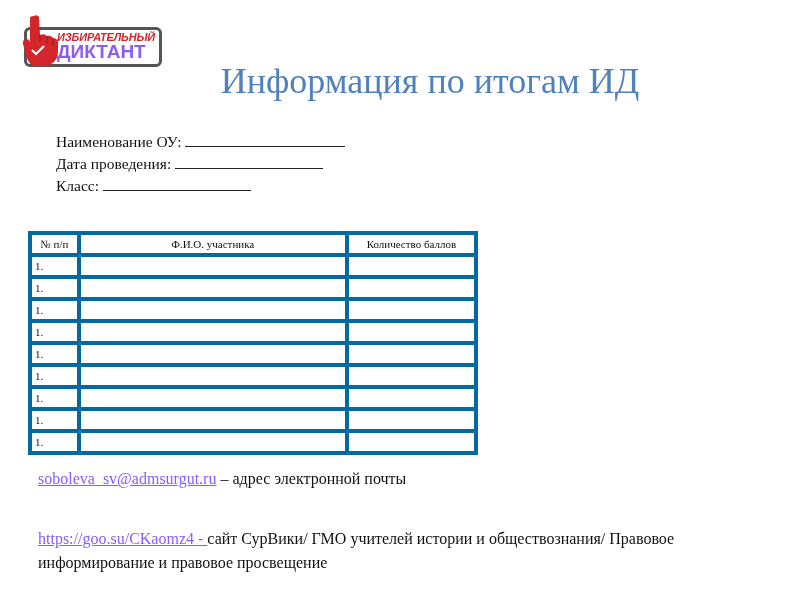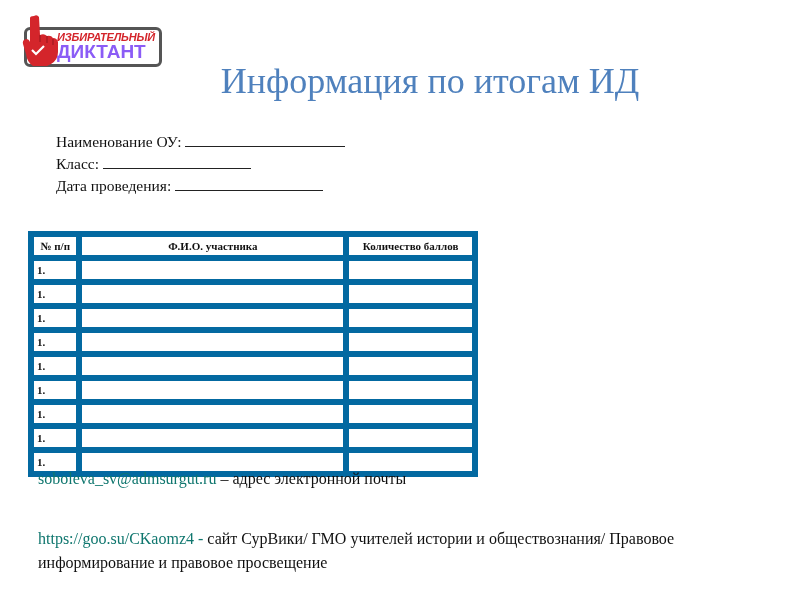--- a/index.html
+++ b/index.html
@@ -7,25 +7,25 @@
   .logo { position:absolute; left:20px; top:14px; width:146px; height:54px; }
   .logo-frame { position:absolute; left:4px; top:13px; width:138px; height:40px; border:3px solid #555; border-radius:6px; box-sizing:border-box; background:#fff; }
   .logo-hand { position:absolute; left:0px; top:0px; width:40px; height:52px; }
   .logo-t1 { position:absolute; left:37px; top:17px; font-family:"Liberation Sans", sans-serif; font-weight:bold; font-size:11px; color:#d4252b; letter-spacing:-0.2px;font-style:italic; }
   .logo-t2 { position:absolute; left:37px; top:28px; font-family:"Liberation Sans", sans-serif; font-weight:bold; font-size:19px; color:#8b5cf6; letter-spacing:0px; line-height:20px; }
   .title { position:absolute; left:0; top:60px; width:860px; text-align:center; font-size:36px; color:#4f81bd; }
   .fields { position:absolute; left:56px; top:131px; font-size:15.5px; line-height:22px; }
   .fields .row { white-space:nowrap; }
   .fields .line { display:inline-block; border-bottom:1px solid #222; vertical-align:baseline; height:14px; margin-left:4px; }
   table.sheet { position:absolute; left:28px; top:231px; width:450px; border-collapse:collapse; border:3px solid #222; font-size:11px; }
-  table.sheet th, table.sheet td { border:6px solid #0369a1; height:18px; padding:0 3px; font-weight:bold; }
+  table.sheet th, table.sheet td { border:4px solid #0369a1; height:18px; padding:0 3px; font-weight:normal; }
   table.sheet th { text-align:center; }
   table.sheet td.num { text-align:left; }
   .email { position:absolute; left:38px; top:470px; font-size:16px; white-space:nowrap; }
-  .link { color:#0f766e; }
+  .link { color:#8b5cf6; text-decoration:underline; }
   .goo { position:absolute; left:38px; top:527px; font-size:16px; line-height:24px; width:740px; }
 </style>
 </head>
 <body>
 
 <div class="logo">
   <div class="logo-frame"></div>
   <svg class="logo-hand" viewBox="0 0 40 52">
     <path d="M14 2 q3 -2 5 1 l1 18 q4 -2 7 1 q4 -1 6 2 q4 0 5 4 l0 10 q0 8 -7 12 l-4 2 l-14 0 q-6 -4 -7 -12 l-3 -10 q-1 -4 3 -5 q3 0 4 3 l0 -24 q0 -2 4 -2 z" fill="#d4252b"></path>
     <path d="M12 36 l4 4 l8 -8" stroke="#fff" stroke-width="2.2" fill="none"></path>
@@ -35,24 +35,24 @@
   <div class="logo-t2">ДИКТАНТ</div>
 </div>
 
 <div class="title">Информация по итогам ИД</div>
 
 <div class="fields">
   <div class="row">
     <span>Наименование ОУ:</span><span class="line" style="width:160px"></span>
   </div>
   <div class="row">
-    <span>Класс:</span><span class="line" style="width:148px"></span>
+    <span>Дата проведения:</span><span class="line" style="width:148px"></span>
   </div>
   <div class="row">
-    <span>Дата проведения:</span><span class="line" style="width:148px"></span>
+    <span>Класс:</span><span class="line" style="width:148px"></span>
   </div>
 </div>
 
 <table class="sheet">
   <colgroup>
       <col style="width:49px">
       <col style="width:271px">
       <col style="width:130px">
     </colgroup>
   <thead>

